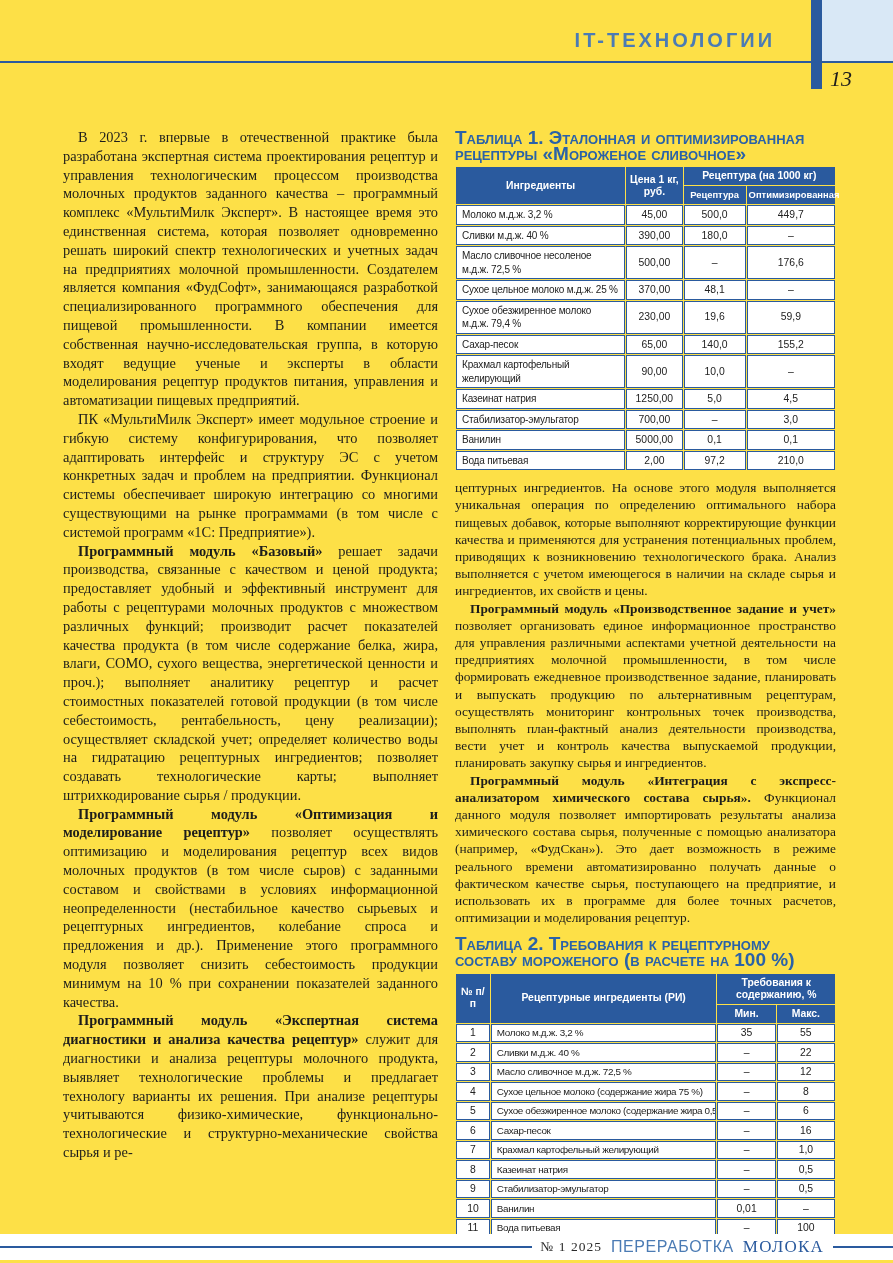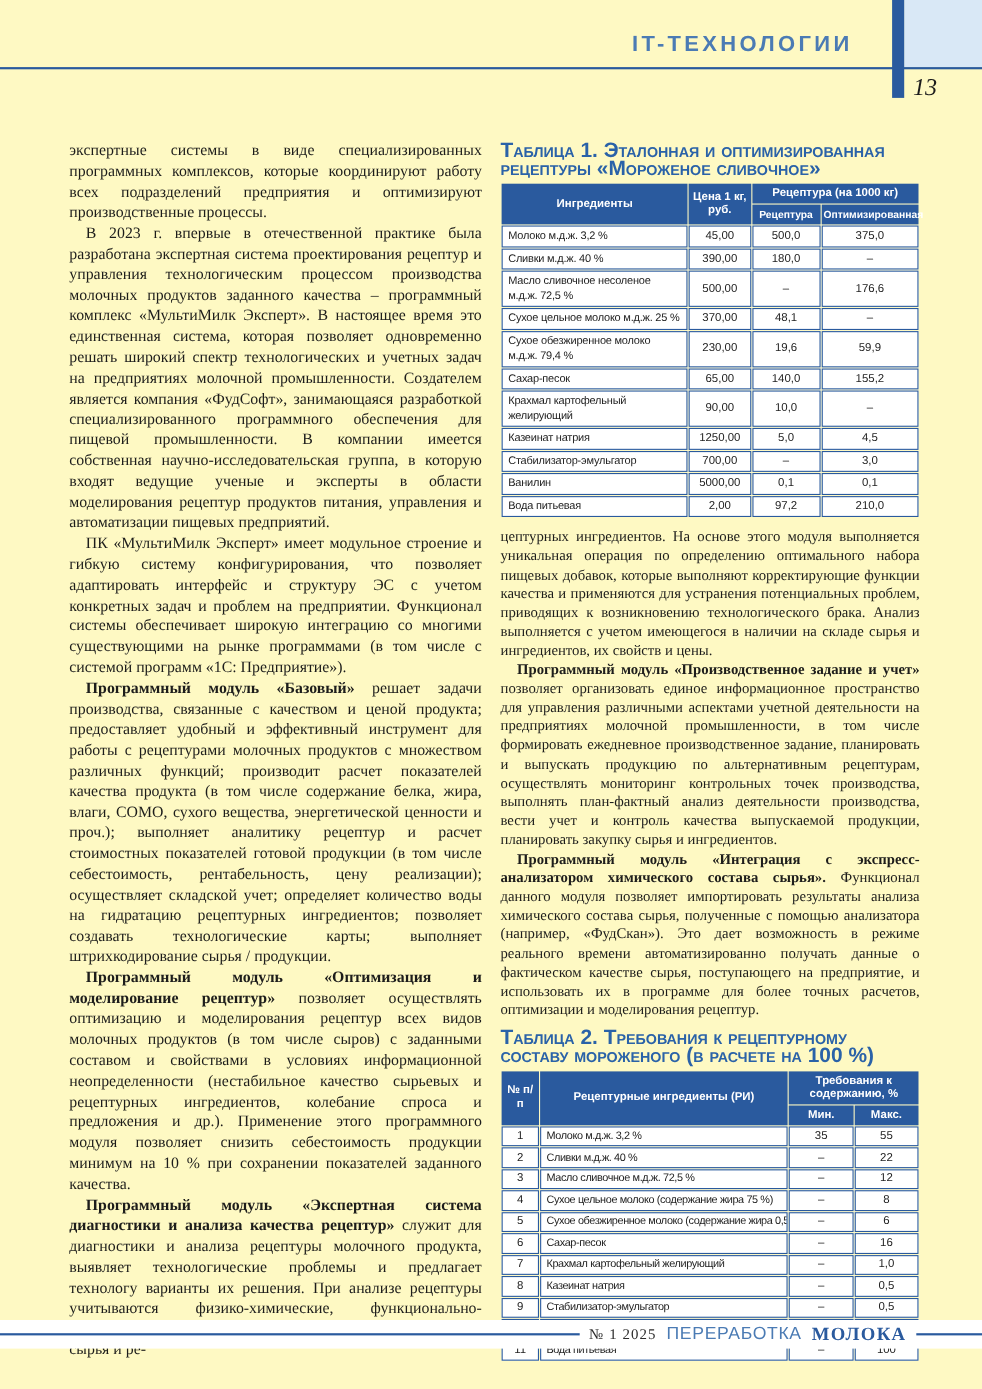--- a/index.html
+++ b/index.html
@@ -1,18 +1,18 @@
 <!DOCTYPE html>
 <html lang="ru"><head>
 <meta charset="utf-8">
 <style>
   html,body{margin:0;padding:0;}
   body{width:893px;height:1263px;background:#ffffff;position:relative;
        font-family:"Liberation Serif", serif;color:#1d1d1b;}
-  .page{position:absolute;inset:0;overflow:hidden;background:#fef9c3;}
+  .page{position:absolute;inset:0;overflow:hidden;background:#fde047;}
 
   
   .corner-box{position:absolute;left:822px;top:0;width:71px;height:61px;background:#d9e8f6;}
   .topline{position:absolute;left:0;top:61px;width:893px;height:2px;background:#2a5a9e;}
   .vbar{position:absolute;left:811px;top:0;width:11px;height:89px;background:#2a5a9e;}
   .section-title{position:absolute;top:29px;right:118px;
        font-family:"Liberation Sans", sans-serif;font-weight:bold;font-size:20px;
        letter-spacing:3px;color:#4b7bb4;}
   .page-number{position:absolute;left:830px;top:66px;font-size:22px;color:#1c1c1c;
        font-family:"Liberation Serif", serif;font-style:italic;}
@@ -38,43 +38,42 @@
   table.data th.th-small{font-size:9.4px;white-space:nowrap;}
   table.data td{border:1px solid #2a5a9e;background:#fff;text-align:center;
        font-size:10.4px;padding:2px 3px;vertical-align:middle;line-height:13.5px;}
   table.t1 td.name{text-align:left;padding:2px 5px;font-size:10px;letter-spacing:-0.2px;}
   table.t2 td.name{text-align:left;padding:1.5px 5px;font-size:9.9px;
        letter-spacing:-0.35px;white-space:nowrap;overflow:hidden;}
   table.t2 td{padding:1.5px 3px;}
   .mt8{margin-top:8px;}
 
   
-  .footer{position:absolute;left:0;right:0;top:1200px;height:26px;display:flex;
+  .footer{position:absolute;left:0;right:0;top:1234px;height:26px;display:flex;
        align-items:center;gap:9px;background:#fff;}
   .fline{flex:1 1 auto;height:2px;background:#2a5a9e;}
   .fline-right{flex:0 0 60px;}
   .fissue{font-family:"Liberation Serif", serif;font-size:13.5px;letter-spacing:1px;color:#2b2b2b;}
   .fbrand-small{font-family:"Liberation Sans", sans-serif;font-size:16px;
        letter-spacing:0.6px;color:#4b7bb4;}
-  .fbrand{font-family:"Liberation Serif", serif;font-weight:bold;font-size:17px;
+  .fbrand{font-family:"Liberation Serif", serif;font-weight:normal;font-size:17px;
        letter-spacing:1.2px;color:#2a5a9e;}
 </style>
 </head>
 <body>
 
 <div class="page">
 
   <div class="corner-box"></div>
   <div class="vbar"></div>
   <div class="topline"></div>
   <div class="section-title">IT-ТЕХНОЛОГИИ</div>
   <div class="page-number">13</div>
 
   <div class="col-left">
-    <p class="para"><span>экспертные системы в виде специализированных программных комплексов, которые координируют работу всех подразделений предприятия и оптимизируют производственные процессы.</span></p>
     <p class="para indent"><span>В 2023 г. впервые в отечественной практике была разработана экспертная система проектирования рецептур и управления технологическим процессом производства молочных продуктов заданного качества – программный комплекс «МультиМилк Эксперт». В настоящее время это единственная система, которая позволяет одновременно решать широкий спектр технологических и учетных задач на предприятиях молочной промышленности. Создателем является компания «ФудСофт», занимающаяся разработкой специализированного программного обеспечения для пищевой промышленности. В компании имеется собственная научно-исследовательская группа, в которую входят ведущие ученые и эксперты в области моделирования рецептур продуктов питания, управления и автоматизации пищевых предприятий.</span></p>
     <p class="para indent"><span>ПК «МультиМилк Эксперт» имеет модульное строение и гибкую систему конфигурирования, что позволяет адаптировать интерфейс и структуру ЭС с учетом конкретных задач и проблем на предприятии. Функционал системы обеспечивает широкую интеграцию со многими существующими на рынке программами (в том числе с системой программ «1С: Предприятие»).</span></p>
     <p class="para indent"><b>Программный модуль «Базовый»</b><span> решает задачи производства, связанные с качеством и ценой продукта; предоставляет удобный и эффективный инструмент для работы с рецептурами молочных продуктов с множеством различных функций; производит расчет показателей качества продукта (в том числе содержание белка, жира, влаги, СОМО, сухого вещества, энергетической ценности и проч.); выполняет аналитику рецептур и расчет стоимостных показателей готовой продукции (в том числе себестоимость, рентабельность, цену реализации); осуществляет складской учет; определяет количество воды на гидратацию рецептурных ингредиентов; позволяет создавать технологические карты; выполняет штрихкодирование сырья / продукции.</span></p>
     <p class="para indent"><b>Программный модуль «Оптимизация и моделирование рецептур»</b><span> позволяет осуществлять оптимизацию и моделирования рецептур всех видов молочных продуктов (в том числе сыров) с заданными составом и свойствами в условиях информационной неопределенности (нестабильное качество сырьевых и рецептурных ингредиентов, колебание спроса и предложения и др.). Применение этого программного модуля позволяет снизить себестоимость продукции минимум на 10 % при сохранении показателей заданного качества.</span></p>
     <p class="para indent"><b>Программный модуль «Экспертная система диагностики и анализа качества рецептур»</b><span> служит для диагностики и анализа рецептуры молочного продукта, выявляет технологические проблемы и предлагает технологу варианты их решения. При анализе рецептуры учитываются физико-химические, функционально-технологические и структурно-механические свойства сырья и ре-</span></p>
   </div>
 
   <div class="col-right">
 
     <p class="tbl-title">Таблица 1. Эталонная и оптимизированная рецептуры «Мороженое сливочное»</p>
@@ -95,21 +94,21 @@
         <tr>
           <th class="th-small">Рецептура</th>
           <th class="th-small">Оптимизированная</th>
         </tr>
       </thead>
       <tbody>
         <tr>
             <td class="name">Молоко м.д.ж. 3,2 %</td>
             <td>45,00</td>
             <td>500,0</td>
-            <td>375,0</td>
+            <td>449,7</td>
           </tr>
         <tr>
             <td class="name">Сливки м.д.ж. 40 %</td>
             <td>390,00</td>
             <td>180,0</td>
             <td>–</td>
           </tr>
         <tr>
             <td class="name">Масло сливочное несоленое м.д.ж. 72,5 %</td>
             <td>500,00</td>

